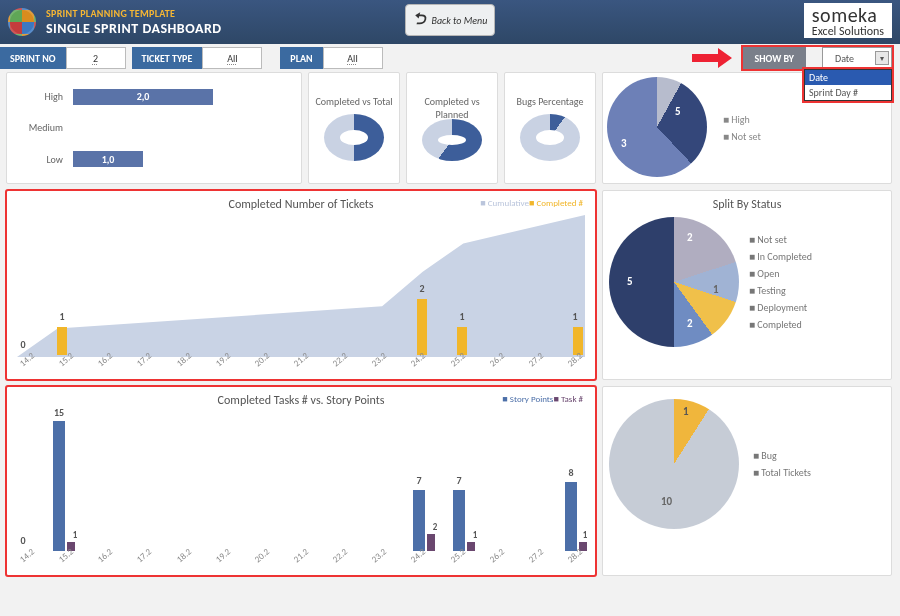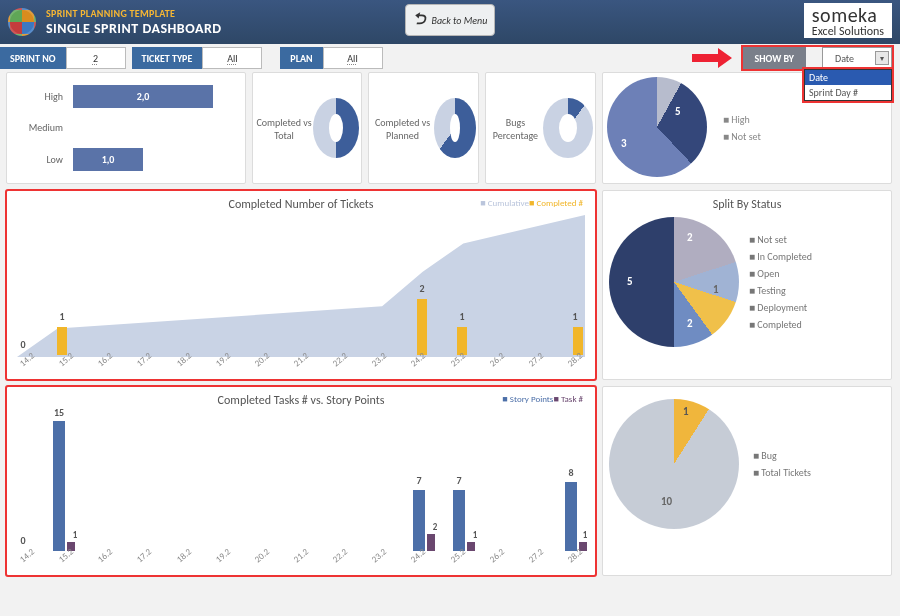--- a/index.html
+++ b/index.html
@@ -28,23 +28,23 @@
   .dd-popup .opt { padding:1px 4px; cursor:pointer; }
   .dd-popup .opt.sel { background:#2a5ab0; color:#fff; }
   .content { display:flex; padding:2px 6px 6px; gap:6px; }
   .col-left { width:590px; display:flex; flex-direction:column; gap:6px; }
   .col-right { width:290px; display:flex; flex-direction:column; gap:6px; }
   .card { background:#fff; border:1px solid #dcdcdc; border-radius:2px; position:relative; }
   .row1 { display:flex; gap:6px; }
   .priority-card { width:296px; height:112px; padding:8px 10px; display:flex; flex-direction:column; justify-content:space-around; }
   .p-row { display:flex; align-items:center; gap:10px; }
   .p-row .pl { width:46px; text-align:right; font-size:10px; color:#666;}
-  .p-row .bar { height:23px; background:#5a73a8; color:#fff; font-size:10px; display:flex; align-items:center; justify-content:center; font-weight:bold;text-align:center;}
+  .p-row .bar { height:16px; background:#5a73a8; color:#fff; font-size:10px; display:flex; align-items:center; justify-content:center; font-weight:bold;text-align:center;}
   .mini-donuts { flex:1; display:flex; gap:6px; }
-  .donut-card { flex:1; height:112px; display:flex; flex-direction:row; align-items:center; padding:22px 2px; }
+  .donut-card { flex:1; height:112px; display:flex; flex-direction:column; align-items:center; padding:22px 2px; }
   .donut-card .dt { font-size:10px; color:#666; text-align:center; height:24px; }
   .donut { width:60px; height:60px; border-radius:50%; position:relative; }
   .donut::after { content:""; position:absolute; inset:16px; background:#fff; border-radius:50%; }
   .big-chart { height:190px; padding:6px 10px 4px; }
   .big-chart.redbox { outline:2px solid #e33; outline-offset:-1px; }
   .chart-title { text-align:center; font-size:12px; font-weight:normal; color:#555; margin-bottom:2px;}
   .legend-inline { position:absolute; top:6px; right:12px; font-size:9px; color:#777; display:flex; gap:0;}
   .legend-inline span::before { content:"■ "; }
   .plot { position:relative; height:140px; margin-top:4px; }
   .xaxis { display:flex; position:absolute; bottom:-16px; left:0; right:0; justify-content:space-between; font-size:9px; color:#888; }

